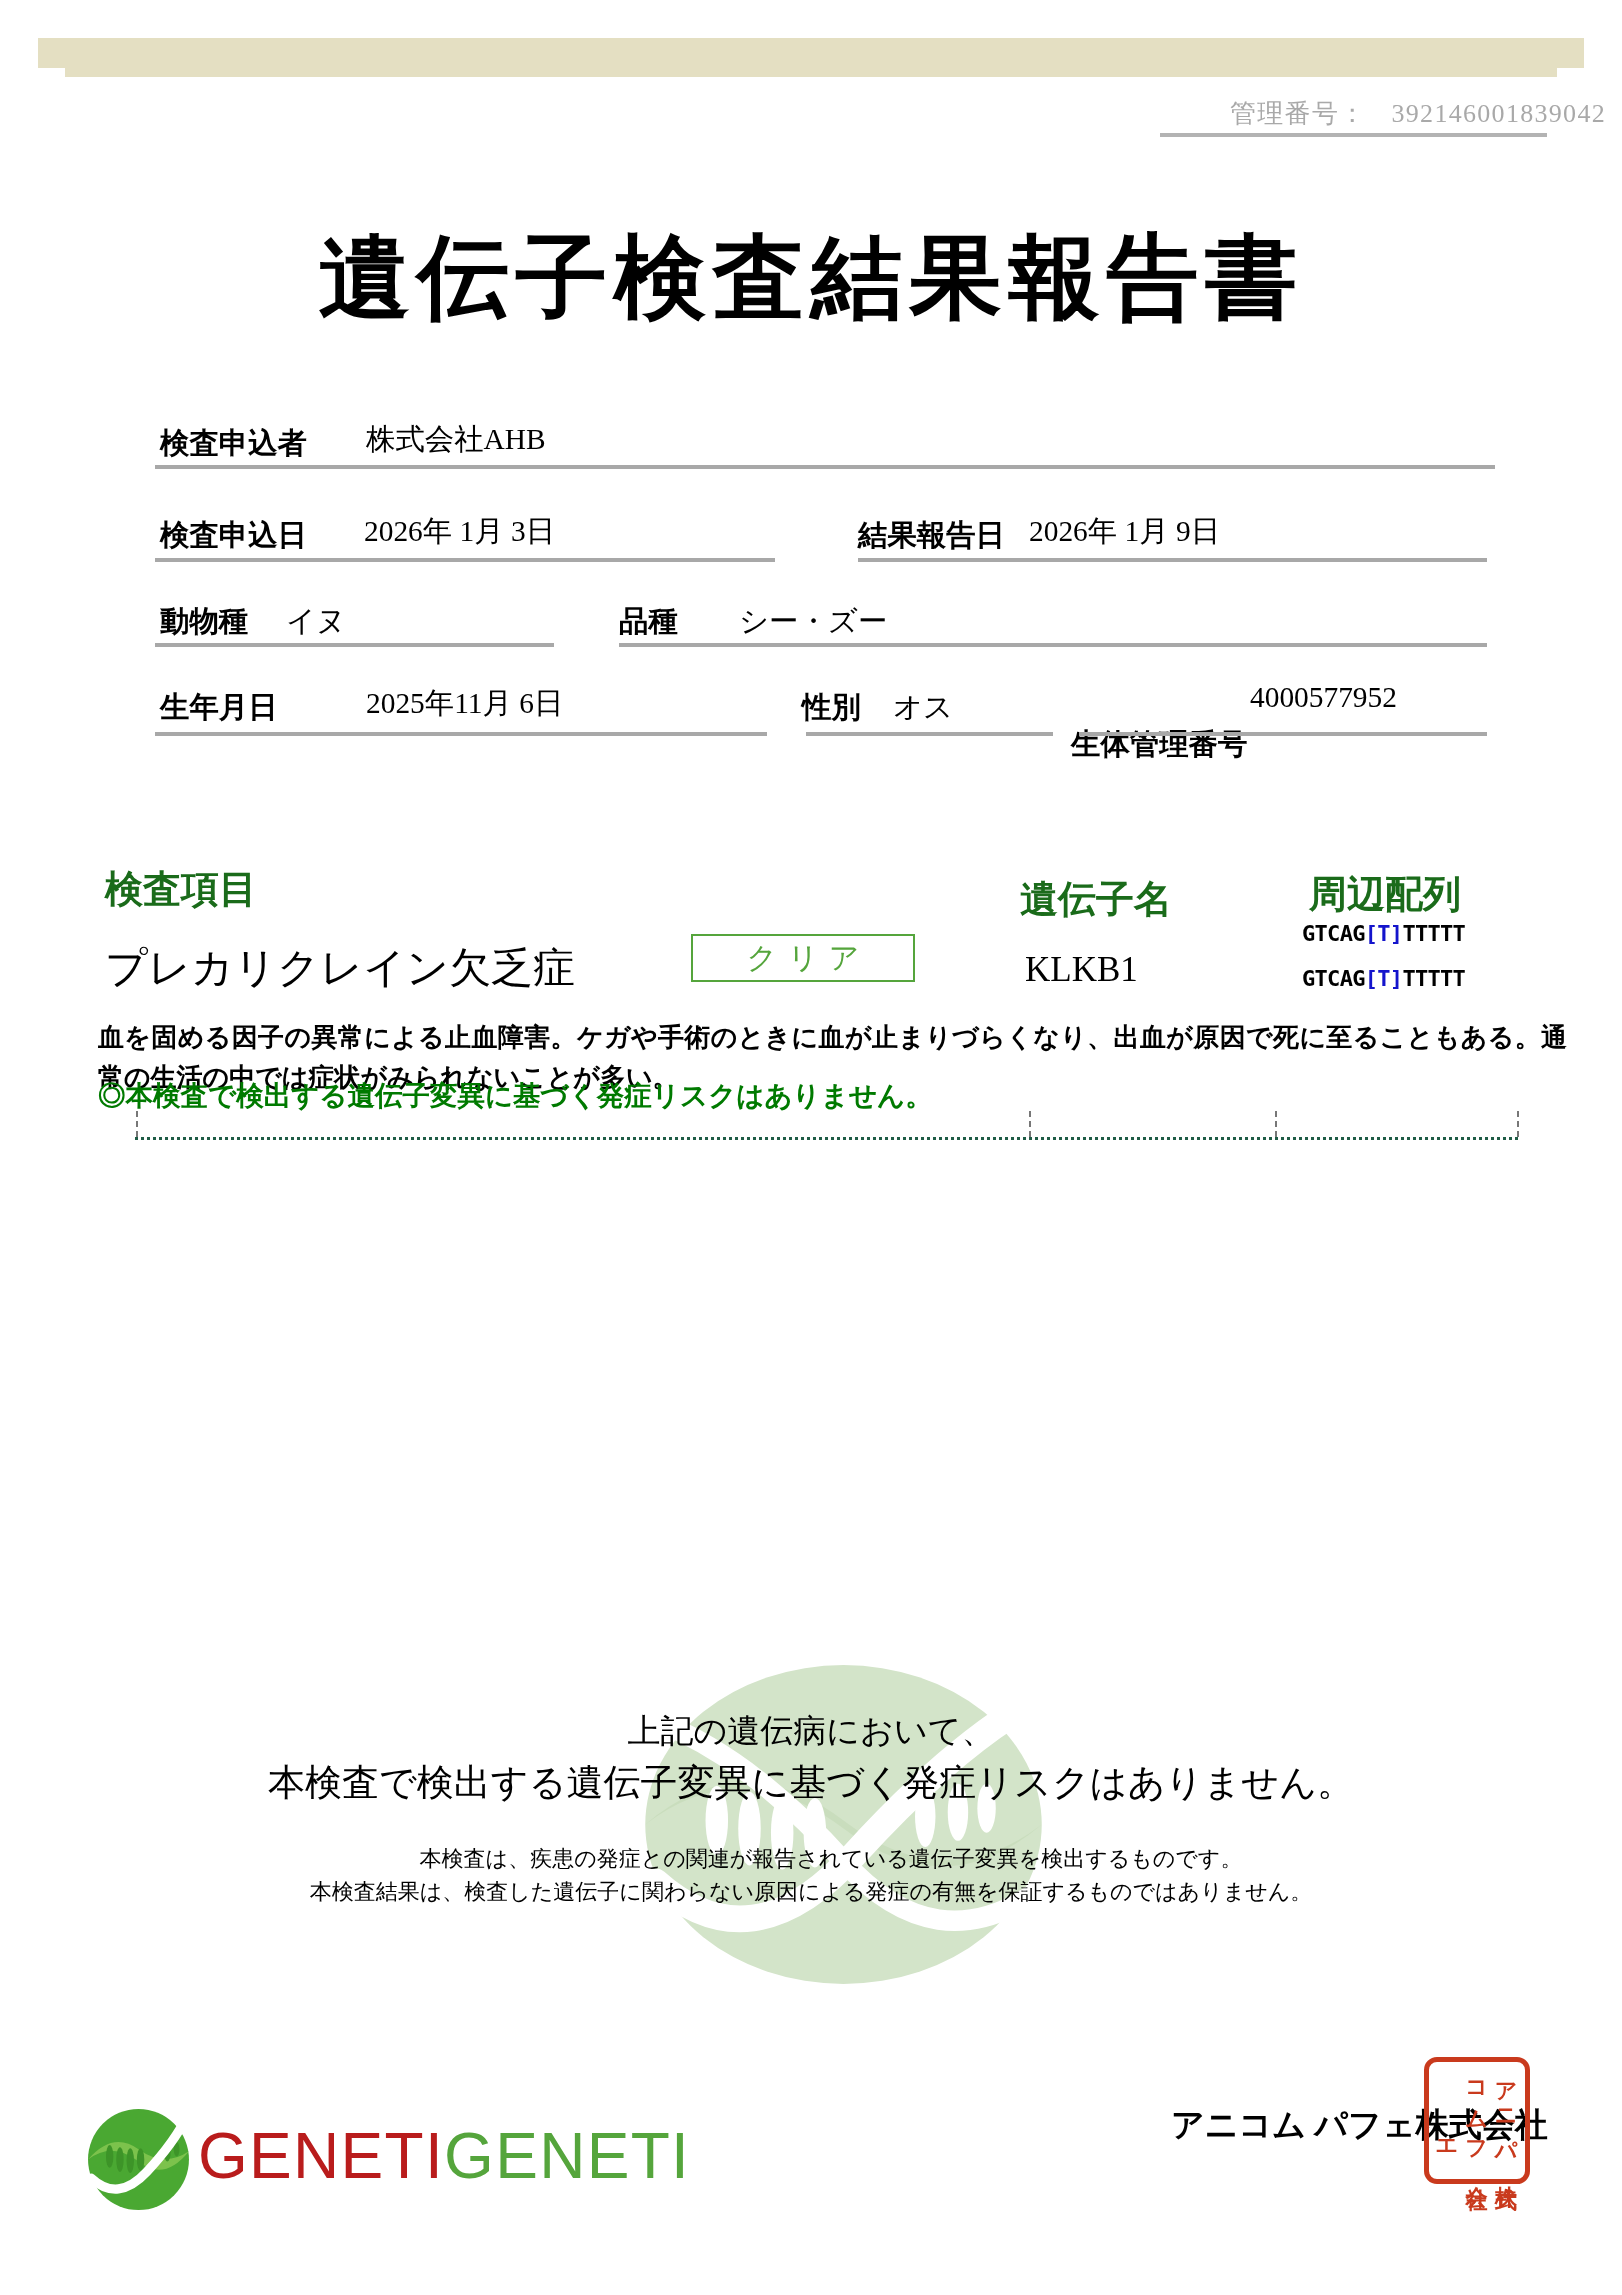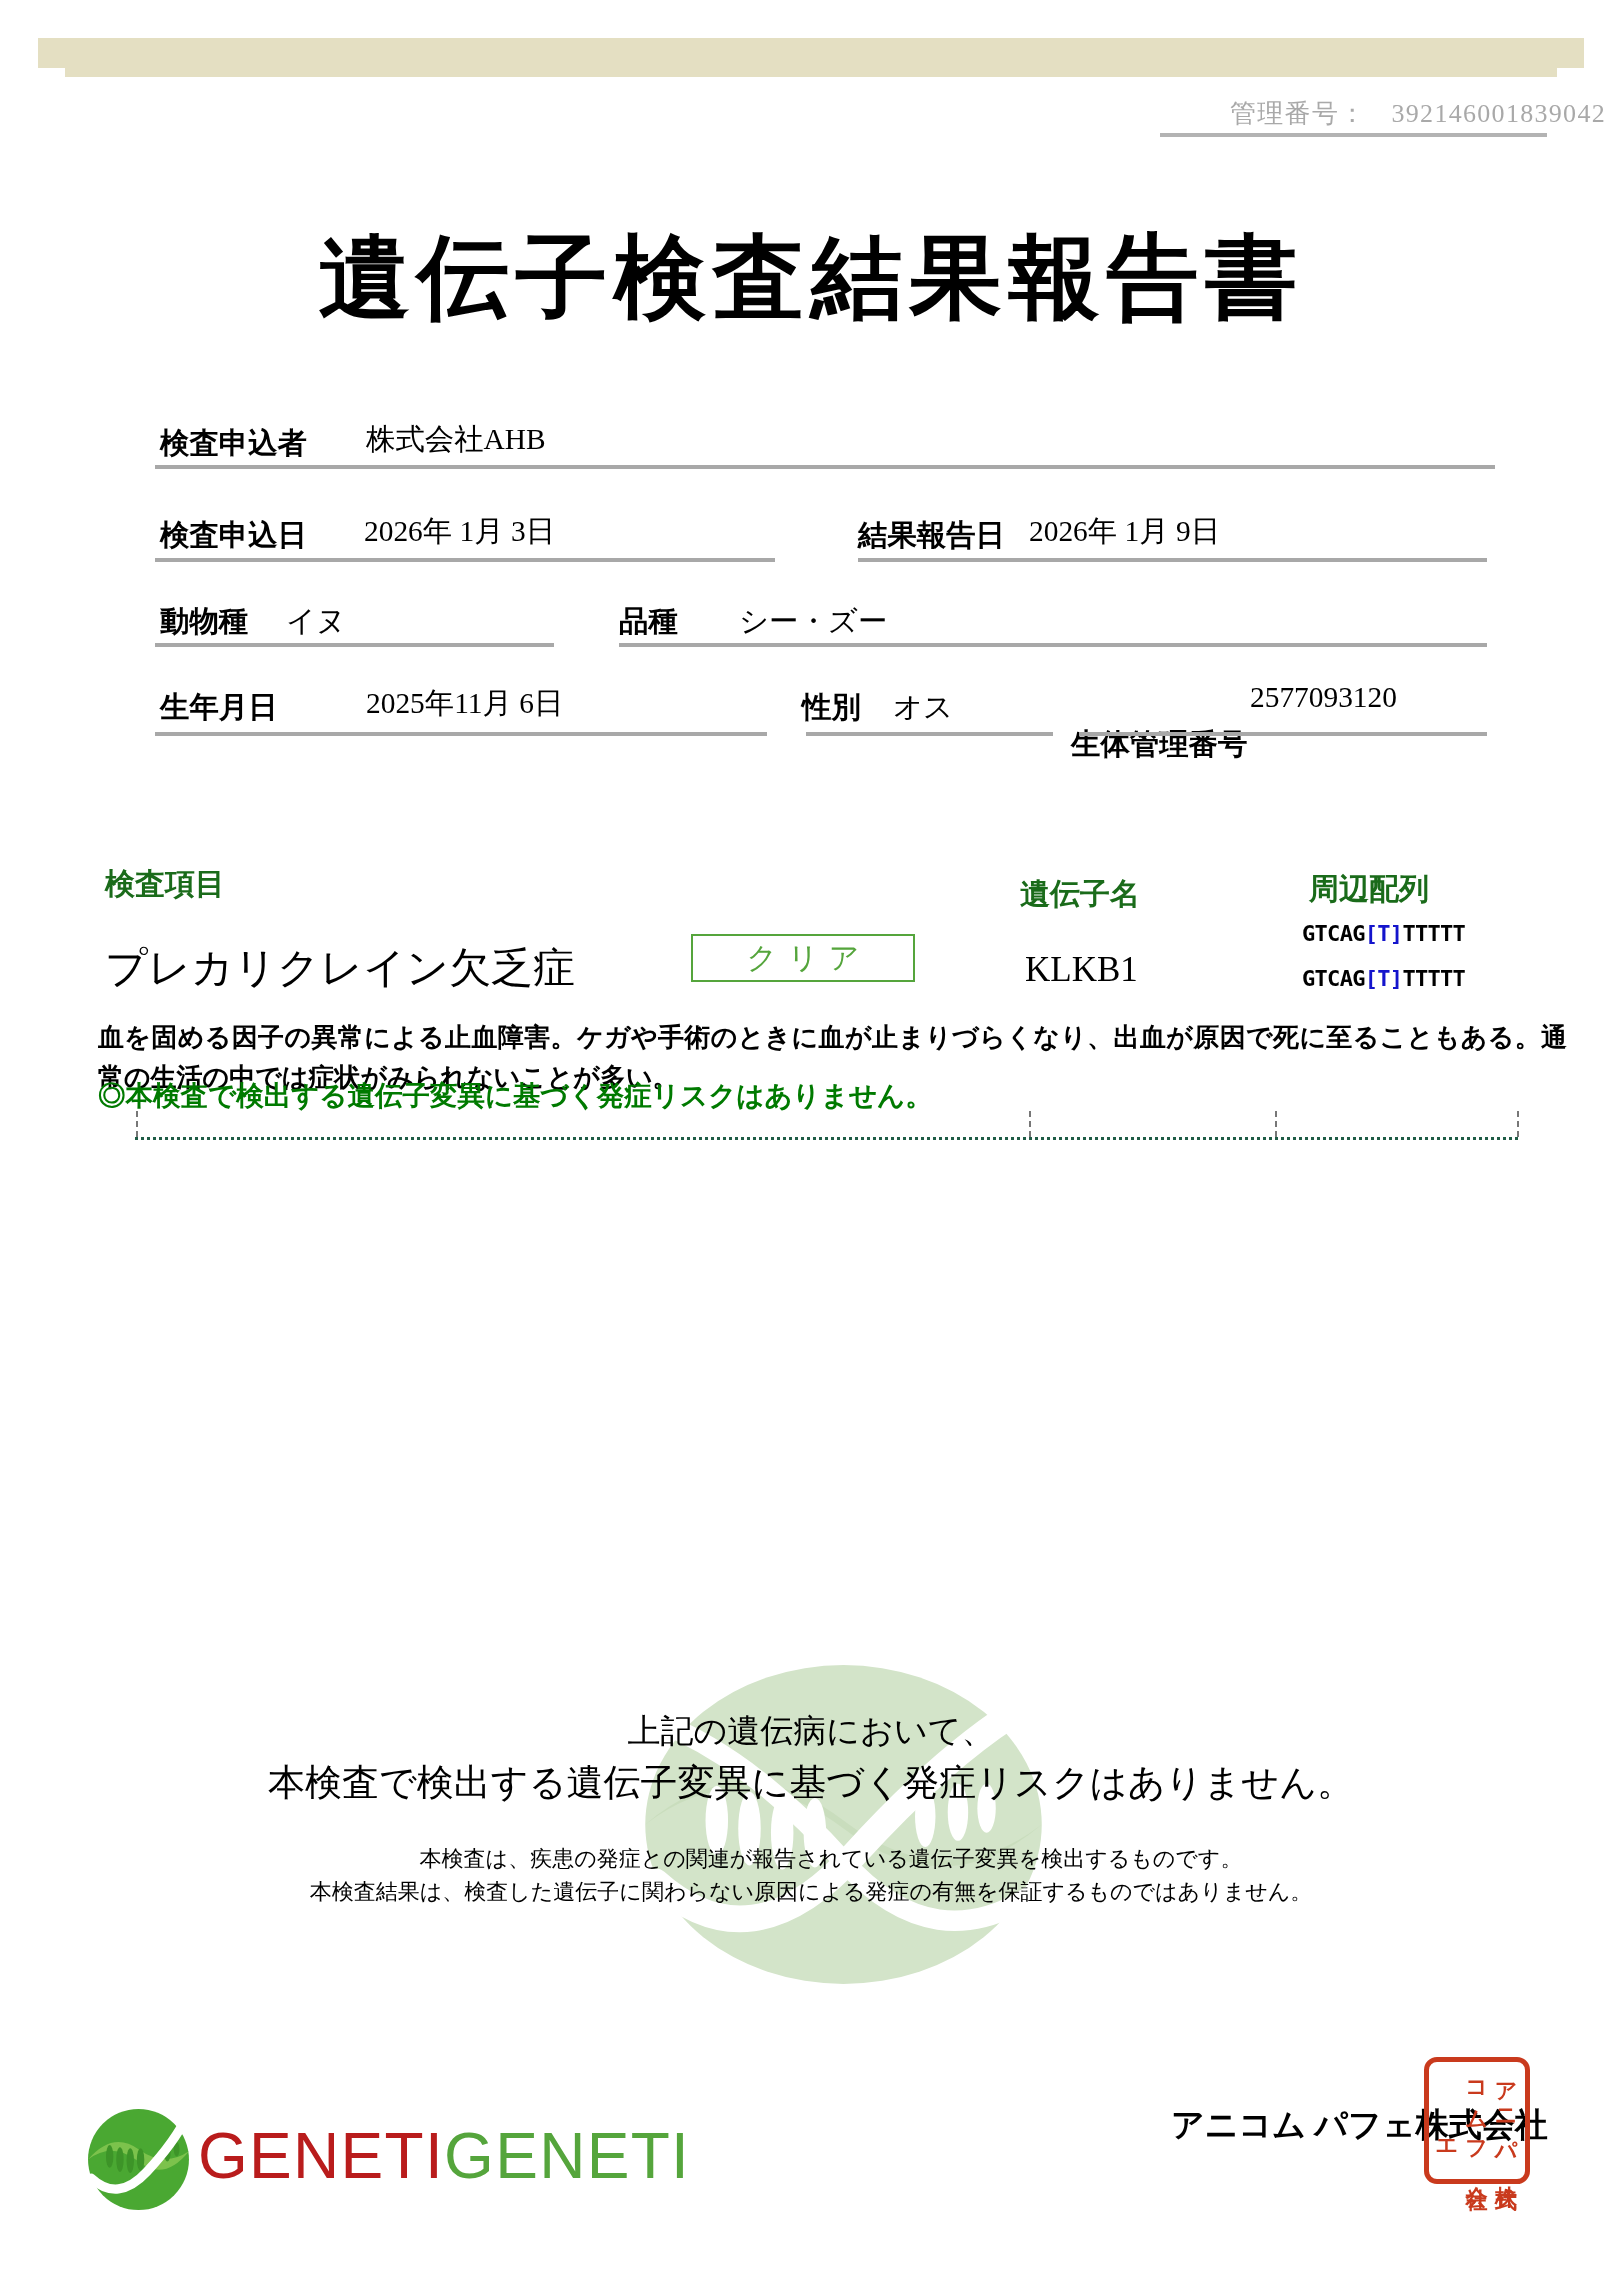--- a/index.html
+++ b/index.html
@@ -21,21 +21,21 @@
   .control-underline { position:absolute; top:133px; left:1160px; width:387px; height:3.9px; background:#b3b3b3; }
   .doc-title { position:absolute; top:216px; left:0; width:100%; text-align:center;
     font-size:92px; font-weight:bold; letter-spacing:6.5px; white-space:nowrap; }
 
   
   .flabel { position:absolute; font-size:29.4px; font-weight:bold; white-space:nowrap; }
   .fvalue { position:absolute; font-size:29.4px; white-space:nowrap; }
   .uline  { position:absolute; height:3.9px; background:#a8a8a8; }
 
   
-  .green-head { position:absolute; font-size:30px; font-weight:bold; color:#1a6b1a; white-space:nowrap; }
+  .green-head { position:absolute; font-size:38px; font-weight:bold; color:#1a6b1a; white-space:nowrap; }
   .disease-name { position:absolute; font-size:42px; white-space:nowrap; }
   .status-box { position:absolute; left:691px; top:934px; width:224px; height:48px;
     border:2.6px solid #55a53c; display:flex; align-items:center; justify-content:center; }
   .status-box span { color:#55a53c; font-size:30px; letter-spacing:10.5px; padding-left:10.5px; }
   .gene-name { position:absolute; font-size:35px; white-space:nowrap; }
   .seq { position:absolute; font-family:"DejaVu Sans Mono", monospace; font-weight:bold;
     font-size:22px; letter-spacing:-0.7px; white-space:nowrap; color:#000; }
   .seq .variant { color:#1414cc; }
   .desc { position:absolute; left:98px; top:1018px; width:1469px; font-size:26px;
     font-weight:bold; line-height:1.55; text-align:justify; }
@@ -123,21 +123,21 @@
     <div class="fvalue" style="left:739px; top:602px;">シー・ズー</div>
     <div class="uline" style="left:619px; top:643px; width:868px;"></div>
 
     <div class="flabel" style="left:160px; top:688px;">生年月日</div>
     <div class="fvalue" style="left:366px; top:684px;">2025年11月 6日</div>
     <div class="uline" style="left:155px; top:732px; width:612px;"></div>
     <div class="flabel" style="left:802px; top:688px;">性別</div>
     <div class="fvalue" style="left:893px; top:688px;">オス</div>
     <div class="uline" style="left:806px; top:732px; width:247px;"></div>
     <div class="flabel" style="left:1071px; top:688px;margin-top:37px;">生体管理番号</div>
-    <div class="fvalue" style="left:1250px; top:681px;">2577093120</div>
+    <div class="fvalue" style="left:1250px; top:681px;">4000577952</div>
     <div class="uline" style="left:1079px; top:732px; width:408px;"></div>
 
     <div class="green-head" style="left:105px; top:864px;">検査項目</div>
     <div class="green-head" style="left:1020px; top:874px;">遺伝子名</div>
     <div class="green-head" style="left:1309px; top:869px;">周辺配列</div>
 
     <div class="disease-name" style="left:105px; top:940px;">プレカリクレイン欠乏症</div>
     <div class="status-box">
       <span>クリア</span>
     </div>

